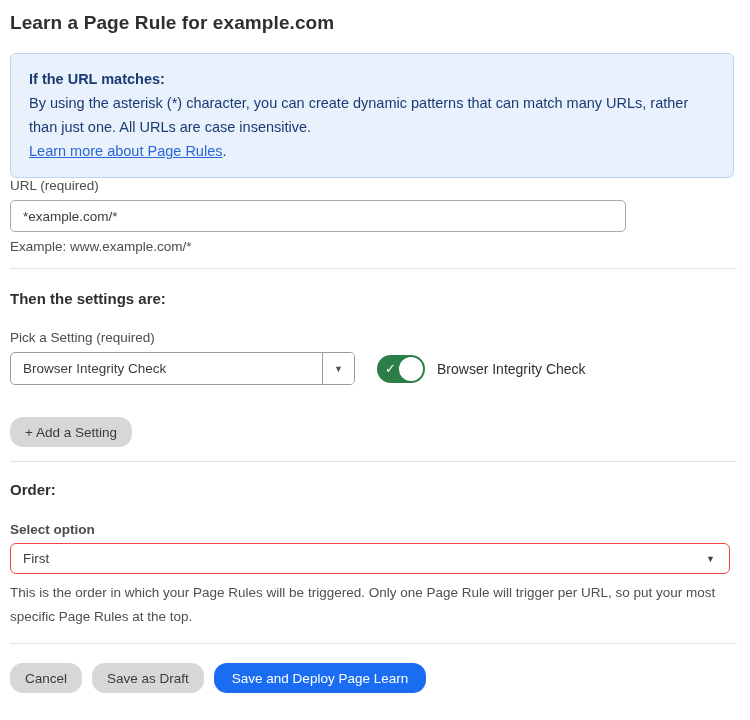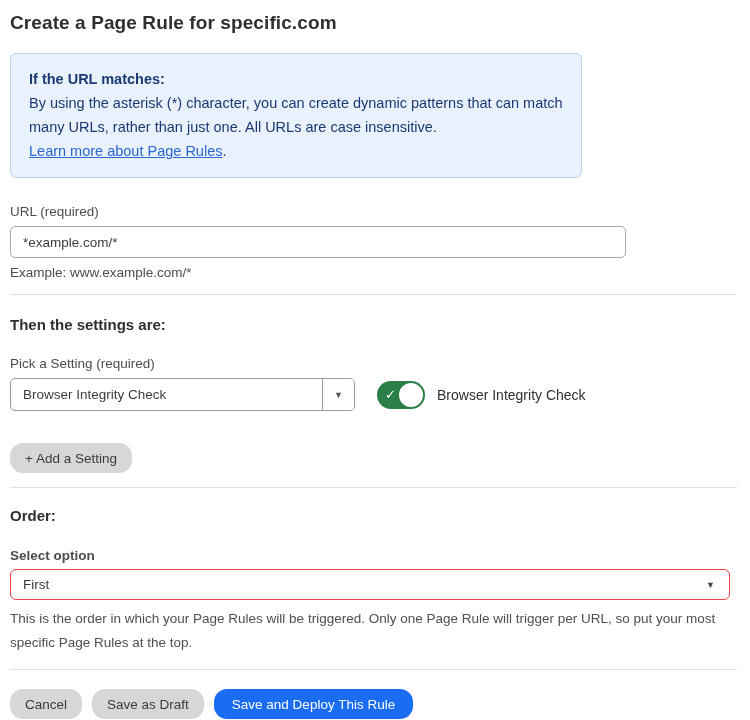--- a/index.html
+++ b/index.html
@@ -27,37 +27,37 @@
     font-size:19px;font-weight:bold;color:var(--heading-dark);
     letter-spacing:.1px;
   }
   
   .info-box{
     margin-top:19px;
     background:var(--info-bg);
     border:1px solid var(--info-border);
     border-radius:6px;
     padding:13px 18px 14px 18px;
-    width:572px;
+    width:724px;
   }
   .info-heading{
     font-size:14.5px;font-weight:bold;color:var(--info-text);
     line-height:24px;
   }
   .info-body{
     font-size:14.5px;color:var(--info-text);line-height:24px;
     max-width:660px;
   }
   .info-link-row{font-size:14.5px;color:var(--info-text);line-height:24px;}
   .info-link{color:var(--link);text-decoration:underline;cursor:pointer;}
   
   .field-label{
     display:block;font-size:13.5px;color:var(--label-gray);
   }
-  .url-label{margin-top:26px;}
+  .url-label{}
   .text-input{
     margin-top:7px;
     width:616px;height:32px;
     border:1px solid #a9a9a9;border-radius:5px;
     padding:0 12px;font-size:13.5px;color:#3c3c3c;
     font-family:"Liberation Sans","DejaVu Sans",sans-serif;
     outline:none;background:#fff;display:block;
   }
   .hint{margin-top:7px;font-size:13.5px;color:var(--label-gray);}
   .divider{
@@ -129,21 +129,21 @@
   }
   .footer{
     margin-top:19px;display:flex;align-items:flex-end;gap:10px;
   }
 </style>
 </head>
 <body>
 
 <div class="page">
 
-  <h1 class="page-title">Create a Page Rule for specific.com</h1>
+  <h1 class="page-title">Learn a Page Rule for example.com</h1>
 
   <div class="info-box">
     <div class="info-heading">If the URL matches:</div>
     <div class="info-body">By using the asterisk (*) character, you can create dynamic patterns that can match many URLs, rather than just one. All URLs are case insensitive.</div>
     <div class="info-link-row"><a class="info-link">Learn more about Page Rules</a><span>.</span></div>
   </div>
 
   <label class="field-label url-label">URL (required)</label>
   <input class="text-input" type="text" value="*example.com/*" style="">
   <div class="hint">Example: www.example.com/*</div>
@@ -179,16 +179,16 @@
     <span class="select-caret">▼</span>
   </div>
 
   <p class="help-text">This is the order in which your Page Rules will be triggered. Only one Page Rule will trigger per URL, so put your most specific Page Rules at the top.</p>
 
   <hr class="divider">
 
   <div class="footer">
     <button class="btn btn-gray">Cancel</button>
     <button class="btn btn-gray">Save as Draft</button>
-    <button class="btn btn-blue">Save and Deploy This Rule</button>
+    <button class="btn btn-blue">Save and Deploy Page Learn</button>
   </div>
 
 </div>
 
 </body></html>

